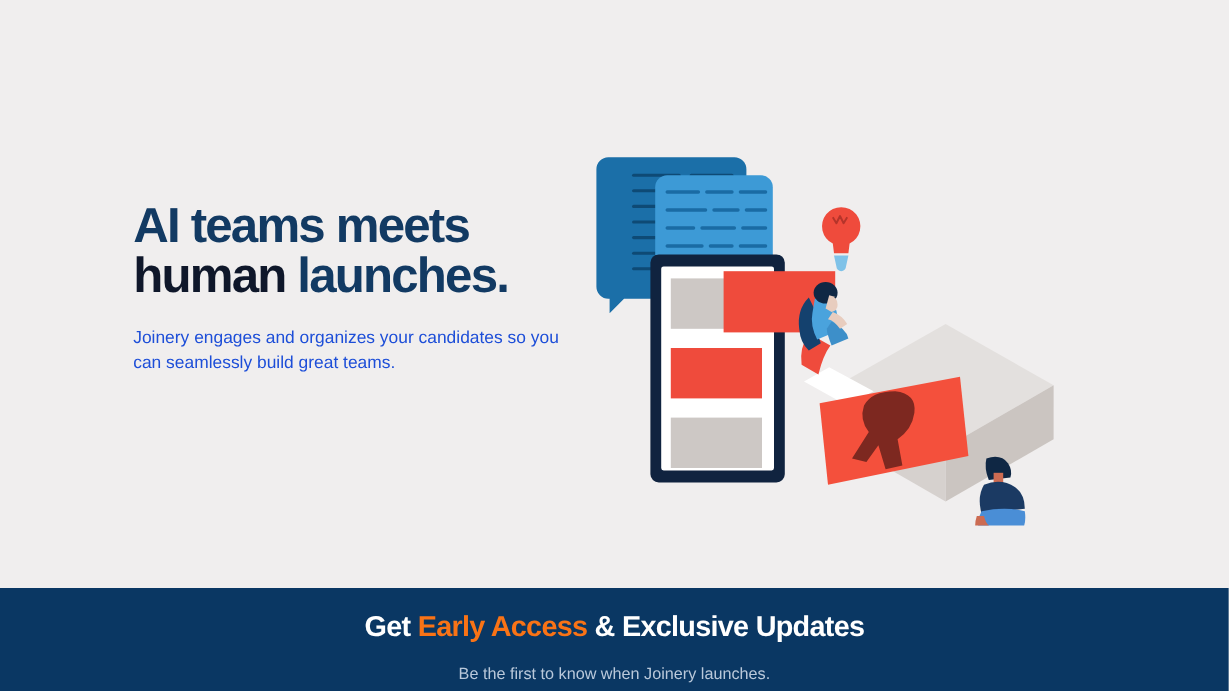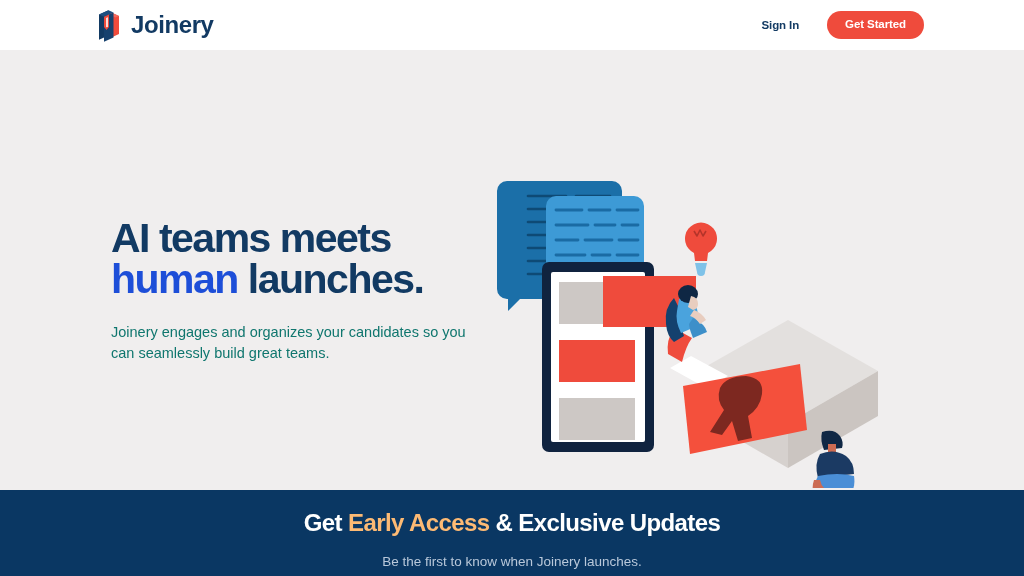--- a/index.html
+++ b/index.html
@@ -112,26 +112,26 @@
 
   .headline {
     font-size: 41px;
     line-height: 1.0;
     font-weight: 700;
     letter-spacing: -1.5px;
     color: #123a63;
     margin-bottom: 22px;
   }
 
-  .headline .accent { color: #1d4ed8; }
+  .headline .accent { color: #0f172a; }
 
   .subhead {
     font-size: 14.5px;
     line-height: 1.42;
-    color: #0f766e;
+    color: #1d4ed8;
     max-width: 362px;
     font-weight: 400;
   }
 
   .hero-art {
     position: absolute;
     left: 488px;
     top: 118px;
     width: 400px;
     height: 320px;
@@ -147,59 +147,34 @@
   }
 
   .banner-title {
     font-size: 24px;
     font-weight: 700;
     color: #ffffff;
     letter-spacing: -0.6px;
     line-height: 1.2;
   }
 
-  .banner-title .accent { color: #fdba74; text-align: center; }
+  .banner-title .accent { color: #f97316; text-align: center; }
 
   .banner-sub {
     margin-top: 14px;
     font-size: 13.5px;
     color: #b9c8da;
     line-height: 1.5;
   }
 </style>
 </head>
 <body>
 
 <div class="page">
 
-  <header class="header">
-
-    <div class="brand">
-      <svg class="brand-mark" viewBox="0 0 26 34">
-
-        <path d="M12 3 L23 8 L23 26 L12 31 Z" fill="#ef4b3c"></path>
-        <path d="M12 3 L23 8 L19.5 9.6 L8.5 4.6 Z" fill="#f3695c"></path>
-
-        <path d="M3 6.5 L12.5 2.2 L12.5 27.5 L3 31.8 Z" fill="#123a63"></path>
-        <path d="M3 6.5 L12.5 2.2 L17.5 4.5 L8 8.8 Z" fill="#1d4f80"></path>
-        <path d="M8 8.8 L17.5 4.5 L17.5 29.5 L8 33.8 Z" fill="#16416e"></path>
-
-        <path d="M8 8.8 L13 6.5 L13 19 L10.5 22 L8 19 Z" fill="#ef4b3c"></path>
-        <path d="M10.2 9.9 L11.8 9.2 L11.8 18.3 L10.9 19.4 L10.2 18.5 Z" fill="#ffffff"></path>
-      </svg>
-      <span class="brand-name">Joinery</span>
-    </div>
-
-    <div class="header-spacer"></div>
-
-    <nav class="nav-actions">
-      <a class="sign-in" href="#">Sign In</a>
-      <button class="get-started">Get Started</button>
-    </nav>
-  </header>
 
   <section class="hero">
 
     <div class="hero-copy">
       <h1 class="headline"><span>AI teams meets </span><span class="accent">human</span><span> launches.</span></h1>
       <p class="subhead">Joinery engages and organizes your candidates so you can seamlessly build great teams.</p>
     </div>
 
     <svg class="hero-art" viewBox="0 0 400 320">
 

